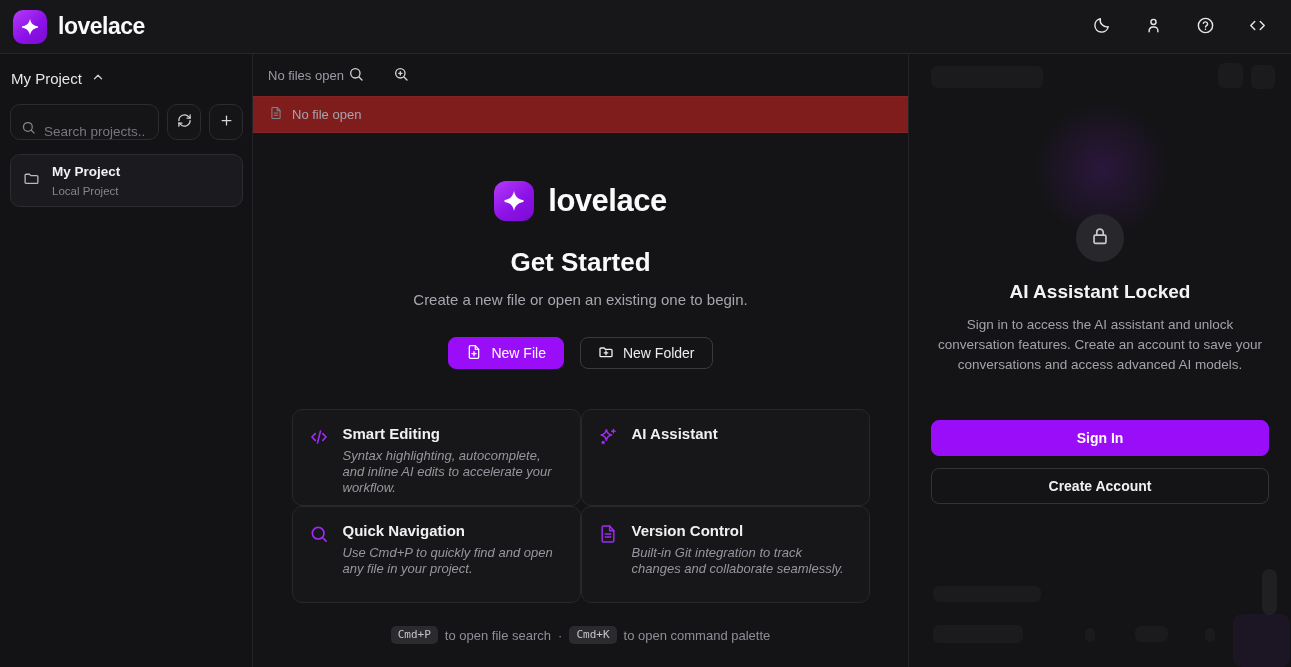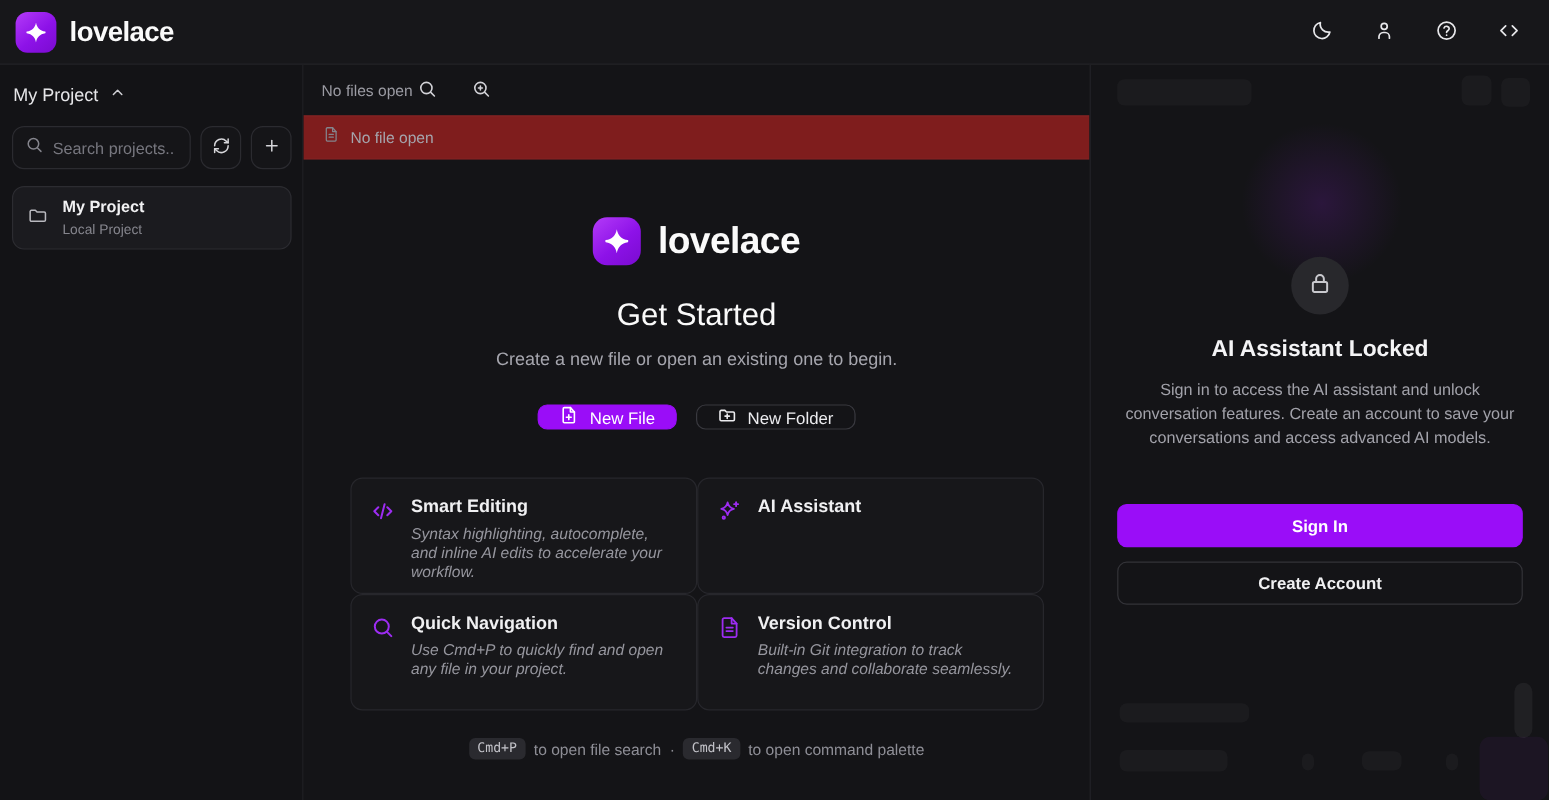--- a/index.html
+++ b/index.html
@@ -42,21 +42,21 @@
     width:253px; flex:0 0 253px; background:#131316;
     border-right:1px solid #232329; padding:12px 9px 0 10px;
   }
   .project-selector {
     display:flex; align-items:center; gap:9px; cursor:pointer;
     padding:4px 0 4px 1px; color:#e6e6e9; font-size:15px; font-weight:500;
   }
   .project-selector svg { width:14px; height:14px; color:#cfcfd4; }
   .sidebar-tools { display:flex; gap:8px; margin-top:13px; }
   .search-box {
-    flex:1; display:flex; align-items:center; gap:8px;
+    flex:1; display:flex; align-items:flex-end; gap:8px;
     height:36px; border:1px solid #2b2b30; border-radius:10px;
     background:#151518; padding:0 10px;
   }
   .search-box svg { width:15px; height:15px; color:#85858d; flex:0 0 auto; }
   .search-box input {
     background:transparent; border:none; outline:none; width:100%;
     color:#e6e6e9; font-size:13.5px; font-family:inherit;
   }
   .search-box input::placeholder { color:#77777f; }
   .tool-btn {
@@ -91,25 +91,25 @@
     display:flex; align-items:center; gap:9px; padding:16px 16px;
   }
   .tabbar svg { width:14px; height:14px; color:#84848c; }
   .tabbar .tab-label { font-size:13px; color:#a5a5ad; }
 
   .welcome { flex:1; display:flex; flex-direction:column; align-items:center; padding-top:48px; }
   .welcome-brand { display:flex; align-items:center; gap:14px; }
   .welcome-brand .logo-badge { width:40px; height:40px; border-radius:12px; }
   .welcome-brand .logo-badge svg { width:24px; height:24px; }
   .welcome-brand .wb-name { font-size:31px; font-weight:700; color:#fafafa; letter-spacing:-0.5px; }
-  .welcome-title { margin-top:26px; font-size:26px; font-weight:400; color:#fafafa; }
+  .welcome-title { margin-top:26px; font-size:26px; font-weight:700; color:#fafafa; }
   .welcome-sub { margin-top:13px; font-size:15px; color:#a6a6ae; }
   .welcome-actions { margin-top:29px; display:flex; gap:16px; }
   .btn {
-    display:flex; align-items:center; gap:9px; height:21px; padding:0 17px;
+    display:flex; align-items:center; gap:9px; height:32px; padding:0 17px;
     border-radius:8px; font-size:14px; font-weight:500; cursor:pointer;
     font-family:inherit;
   }
   .btn svg { width:16px; height:16px; }
   .btn-primary { background:#9a0df8; border:1px solid #9a0df8; color:#fff; }
   .btn-outline { background:transparent; border:1px solid #39393f; color:#ececef; }
 
   .feature-grid {
     margin-top:40px; display:grid; grid-template-columns:289px 289px;
     grid-auto-rows:97px; gap:0;

